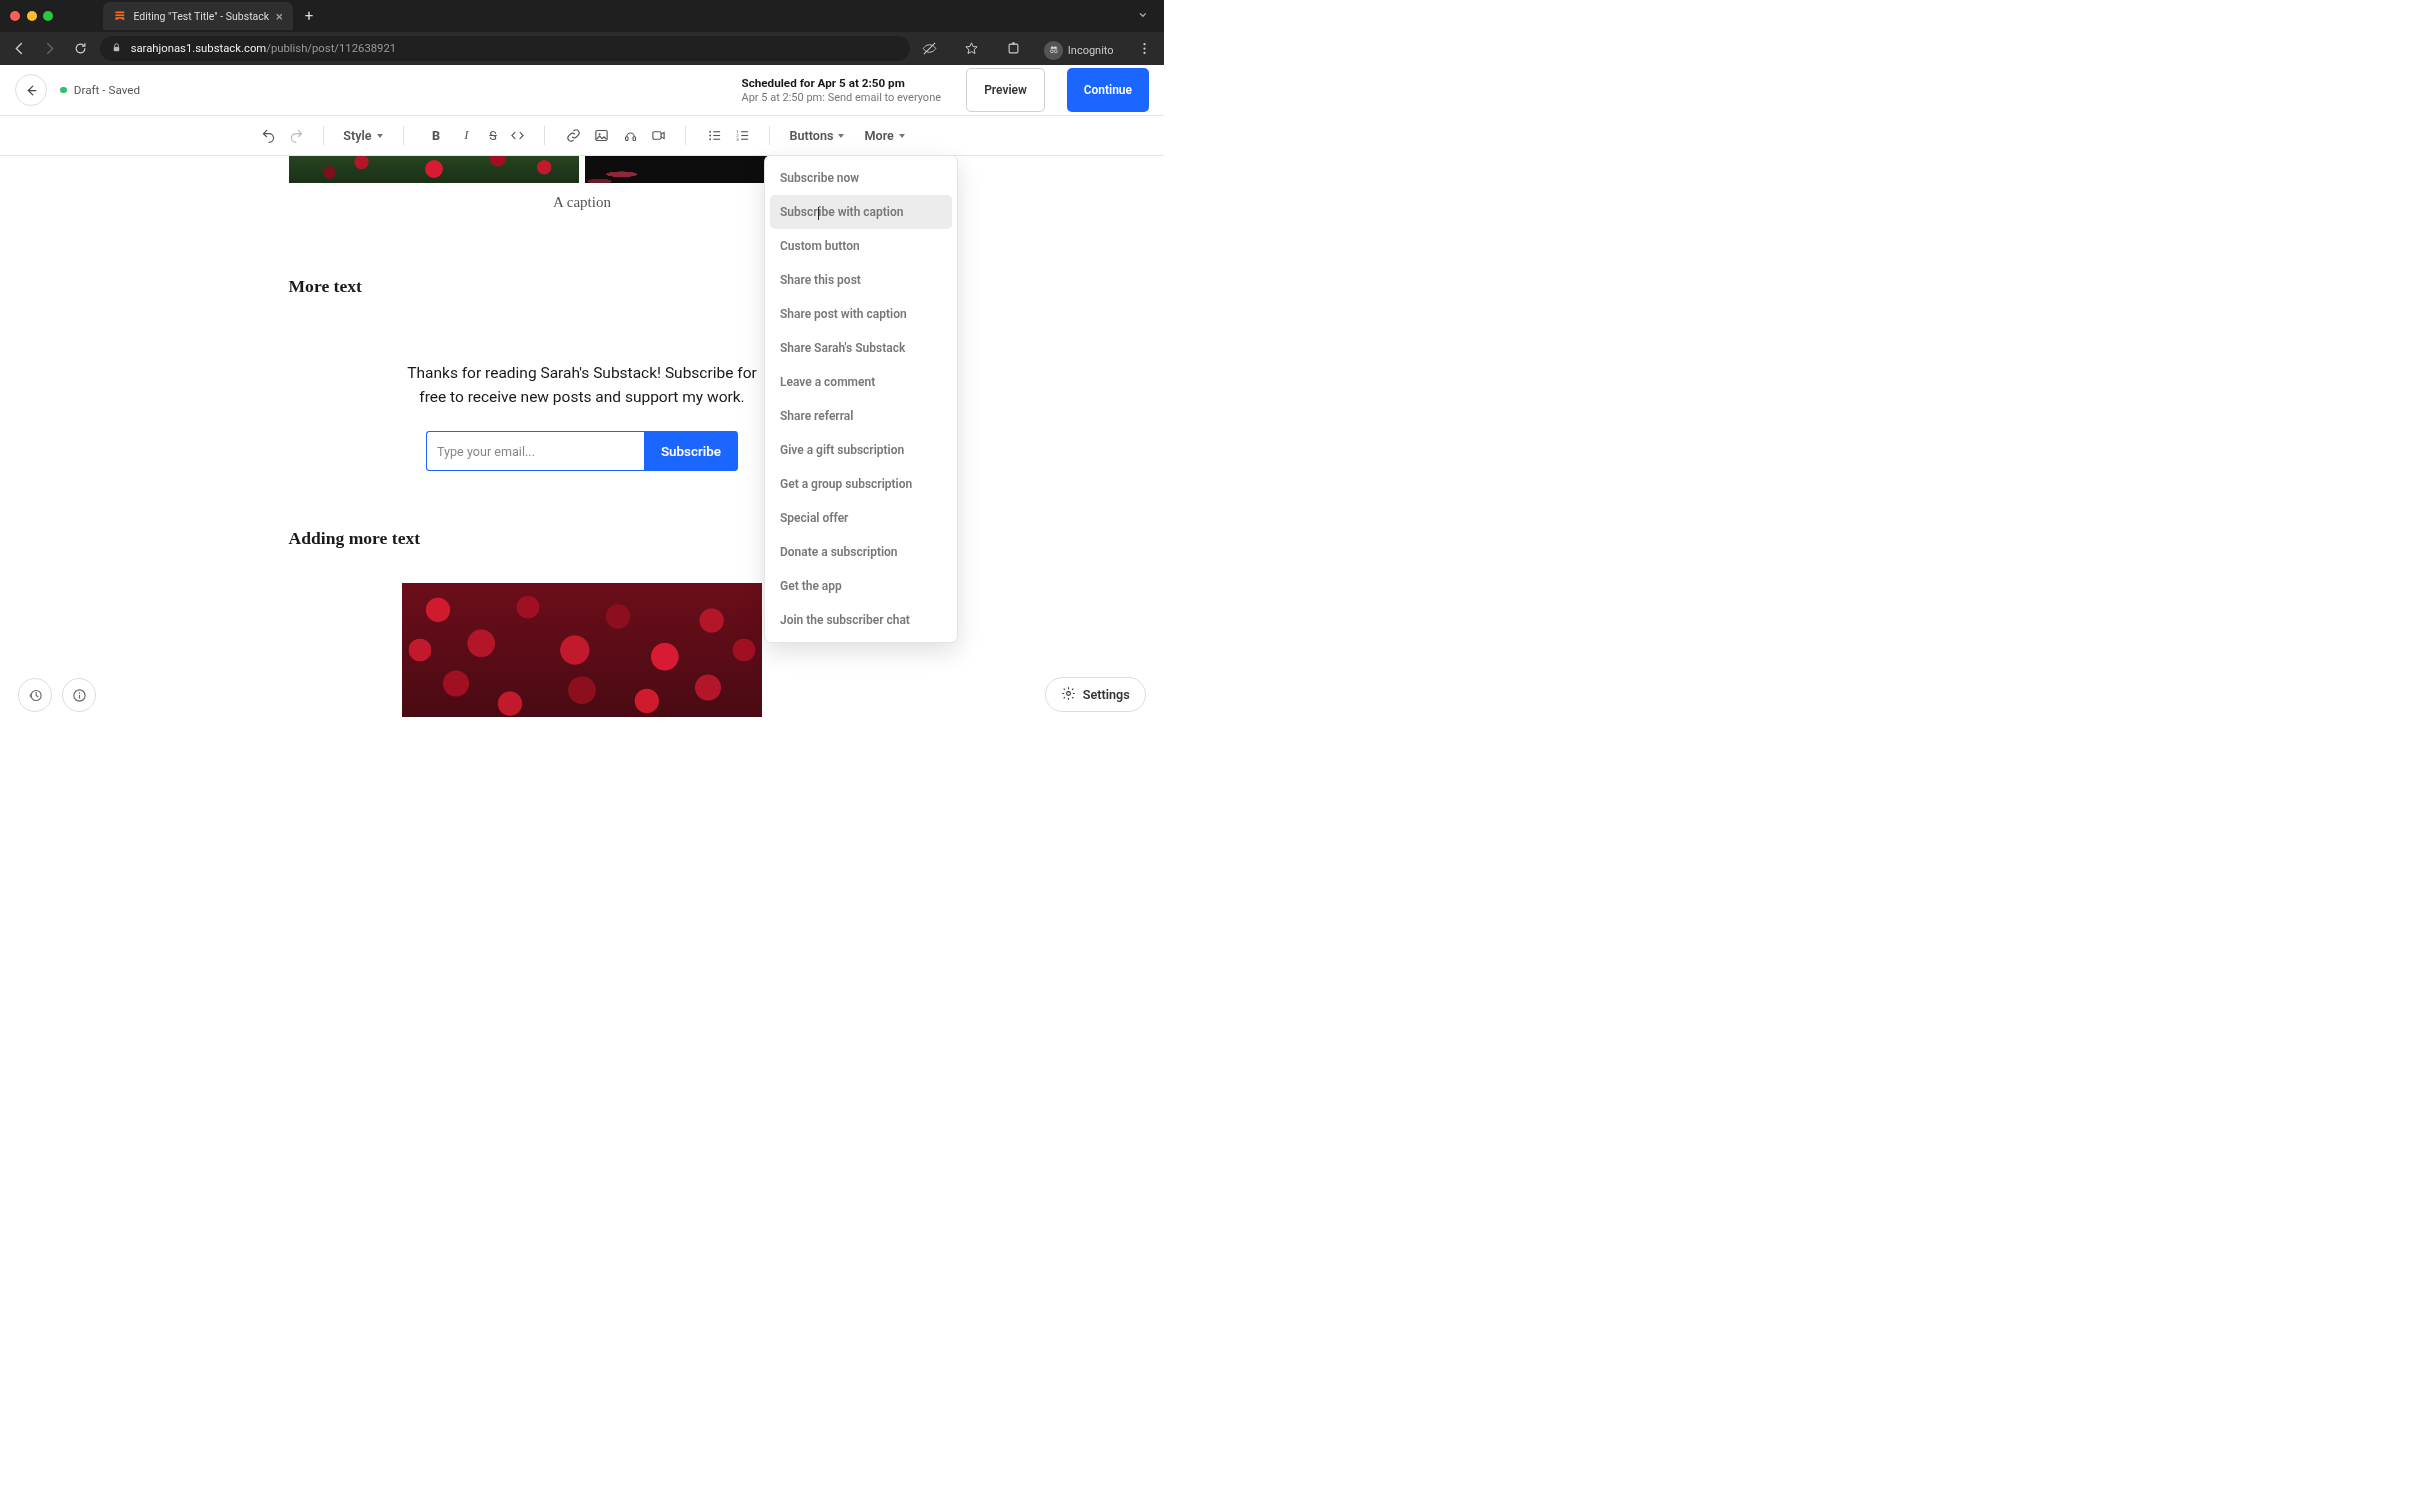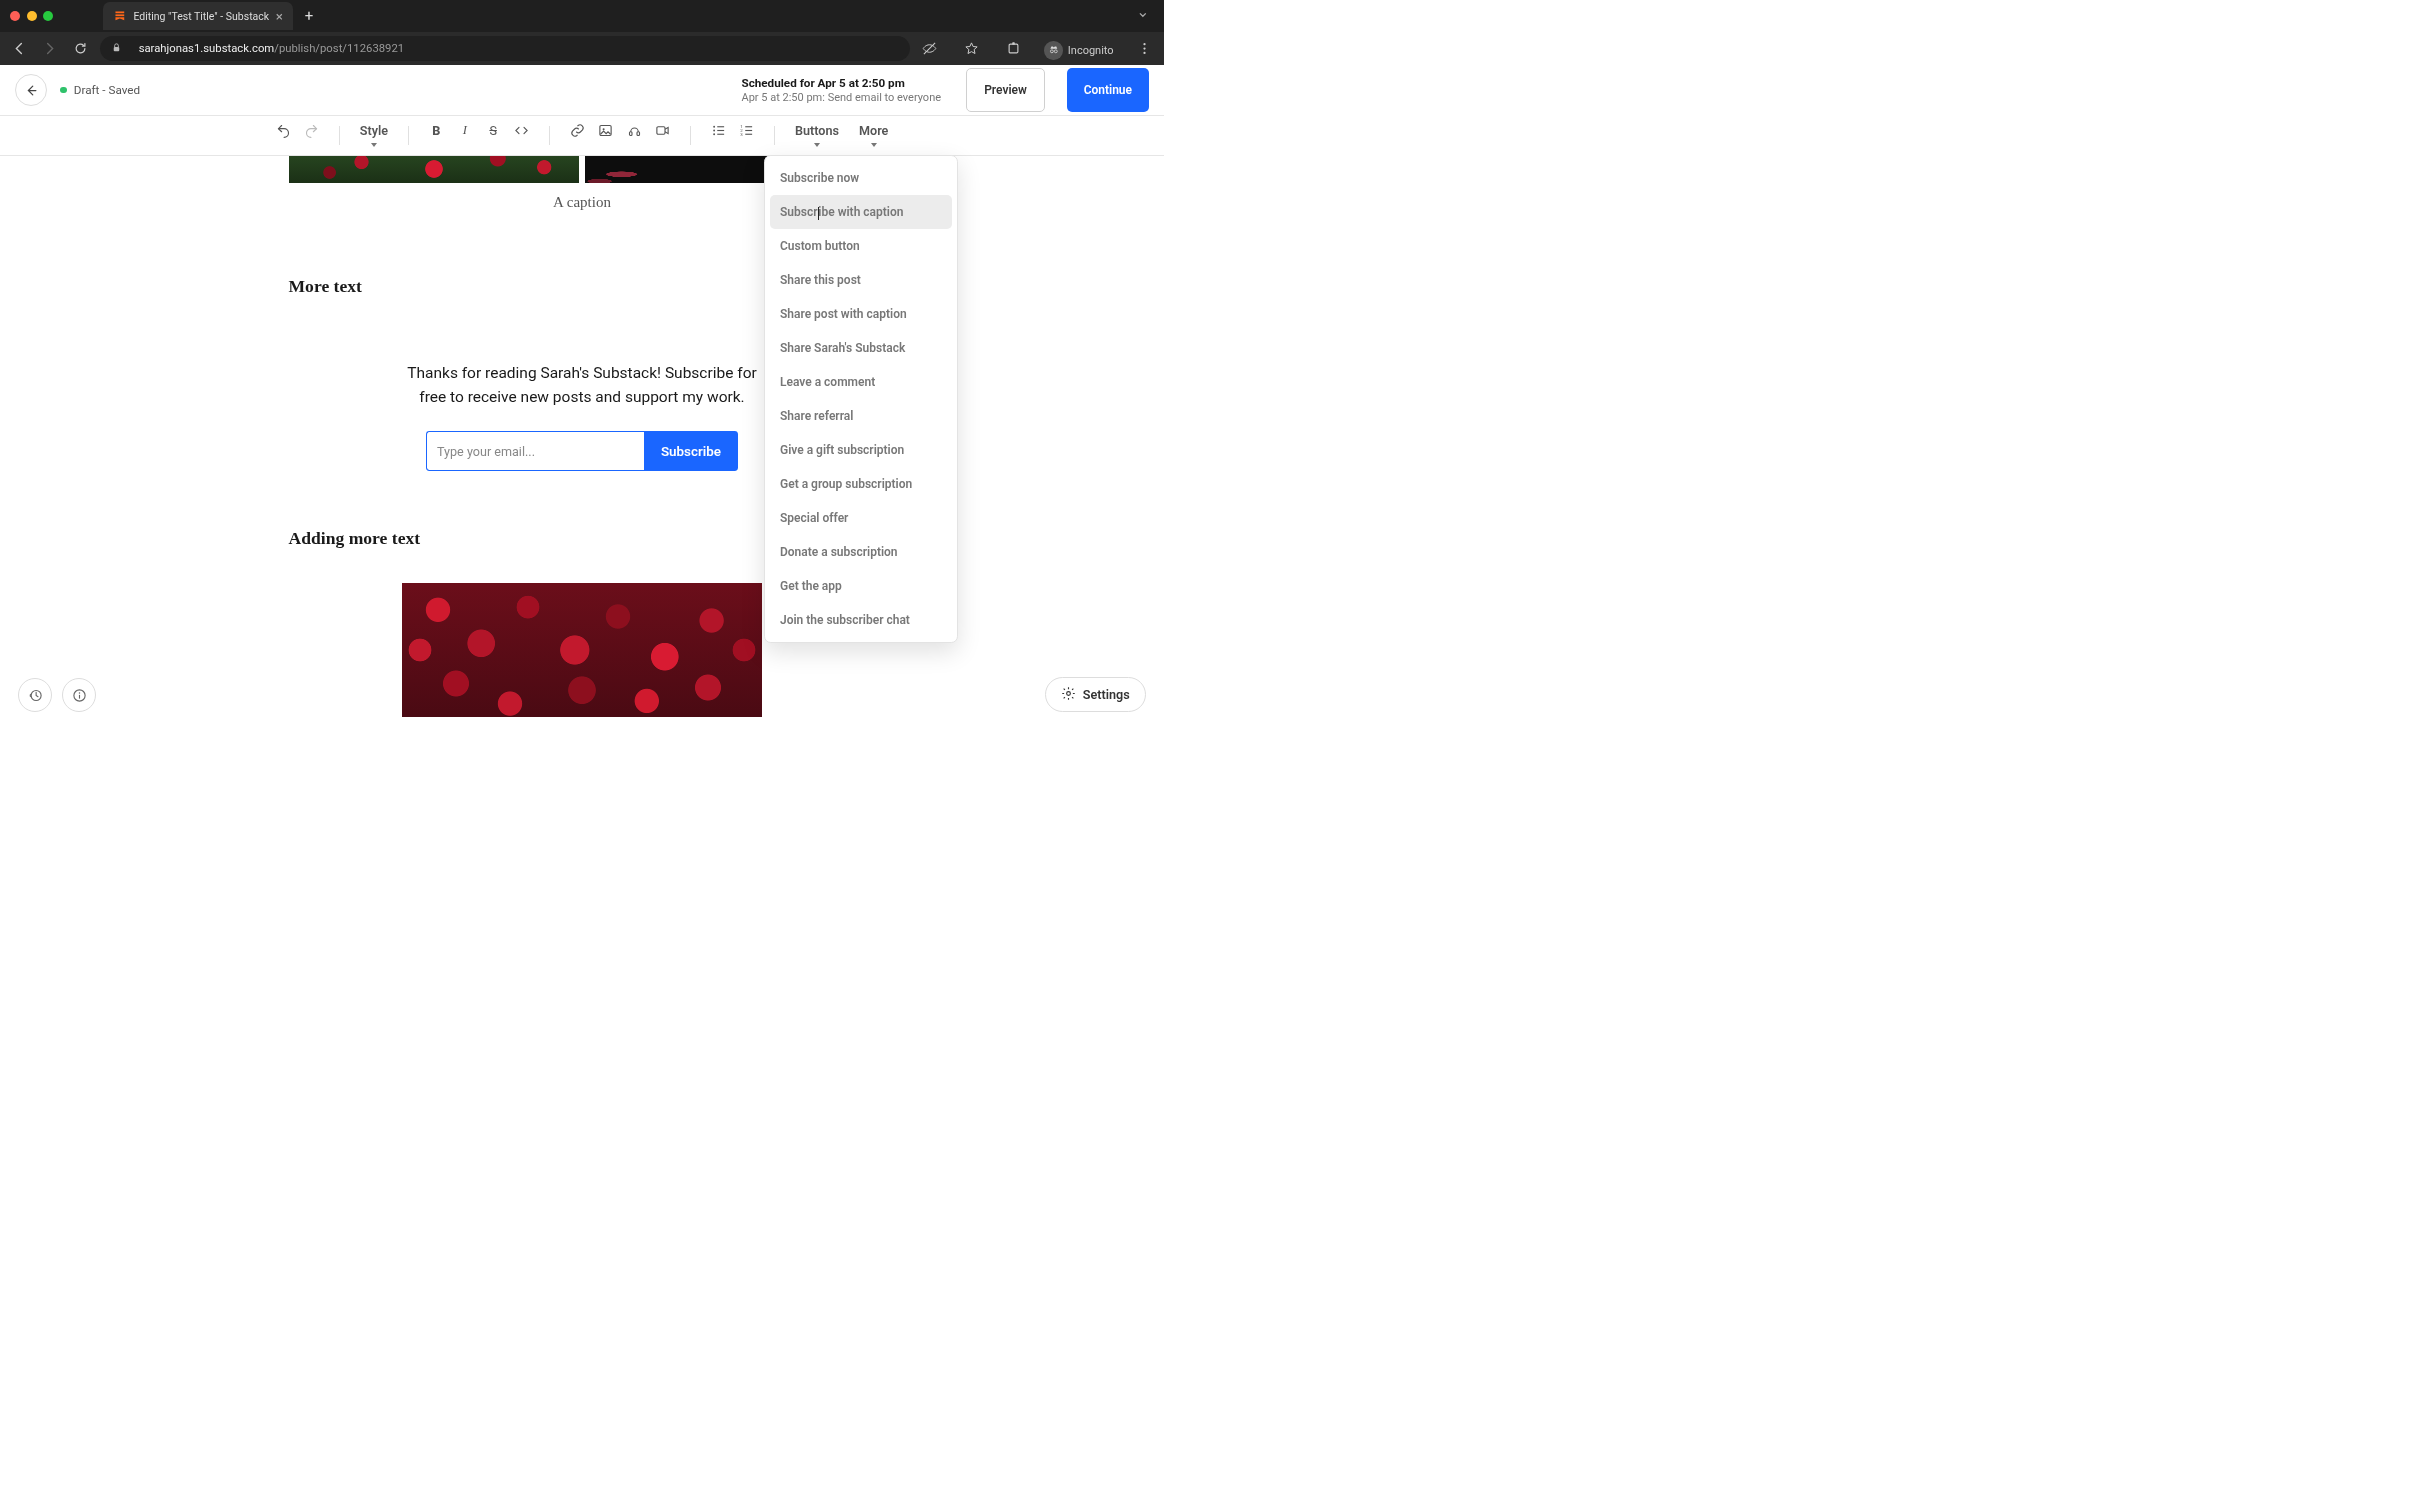--- a/index.html
+++ b/index.html
@@ -77,21 +77,21 @@
     border-radius: 15px;
     height: 25px;
     display:flex;
     align-items:center;
     padding: 0 11.7px;
     color:#ddd;
     font-size: 11.3px;
     gap:8.4px;
   }
   .address-bar .lock { color:#bbb; }
-  .address-bar .url-host { color: #eee; margin-left: 8px; }
+  .address-bar .url-host { color: #eee; }
   .address-bar .url-path { color: #999; }
   .chrome-right-icons { display:flex; align-items:flex-end; gap:20px; color:#ccc; }
   .incognito-chip {
     display:flex; align-items:center; gap:5px;
     font-size:11px;
   }
   .incognito-circle {
     width:18.4px;height:18.4px;border-radius:50%;background:#555;
     display:flex;align-items:center;justify-content:center;
   }
@@ -135,24 +135,23 @@
     display:flex;
     align-items:center;
     justify-content:center;
     gap:5px;
     position:relative;
   }
   .tb-group { display:flex; align-items:center; gap:3.4px; }
   .tb-sep { width:0.8px; height:18.4px; background:#e0e0e0; margin:0 10px; }
   .tb-btn {
     min-width:25px; height:25px;
-    display:flex;align-items:center;justify-content:flex-start;
+    display:flex;align-items:center;justify-content:flex-end;
     color:#555; font-size:12.6px; border-radius:3.4px;
     padding:0 3.4px;
-    flex-direction:column;
   }
   .tb-btn svg { width:15px;height:15px; }
   .tb-btn.label { font-weight:600; color:#555; gap:5px; padding:0 5px; }
   .caret-down {
     width:0;height:0;border-left:3.4px solid transparent;border-right:3.4px solid transparent;
     border-top:4.2px solid #777;
   }
 
   
   .dropdown {

